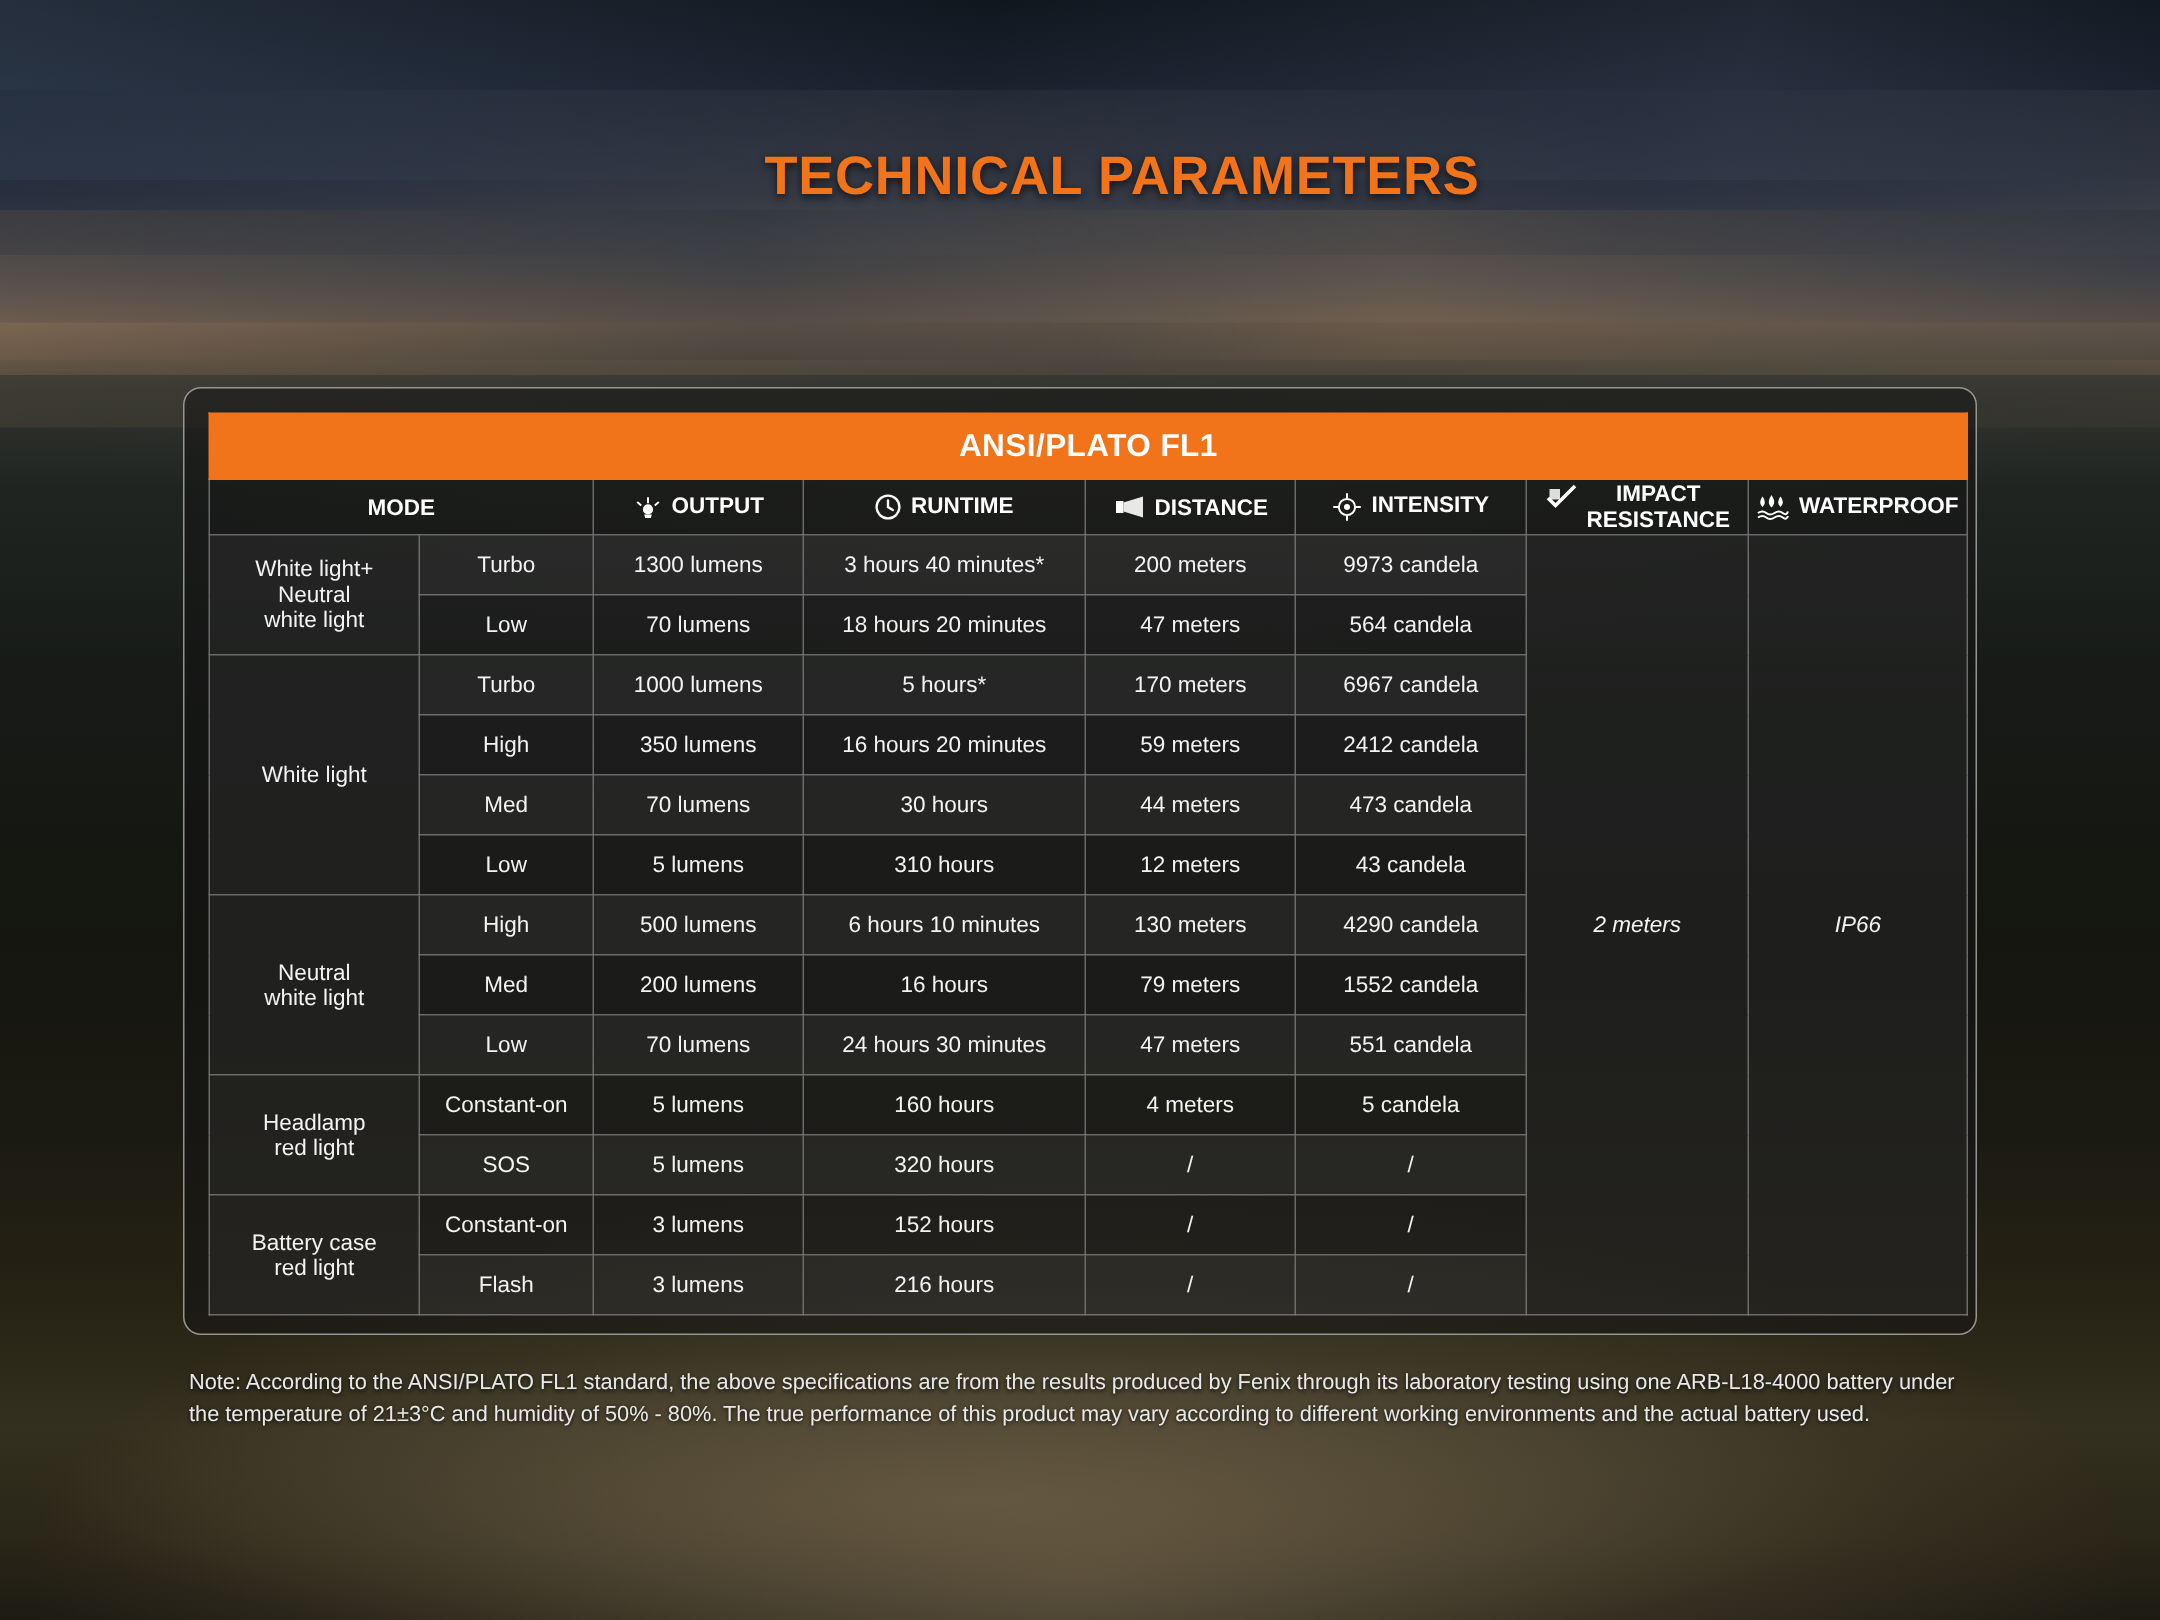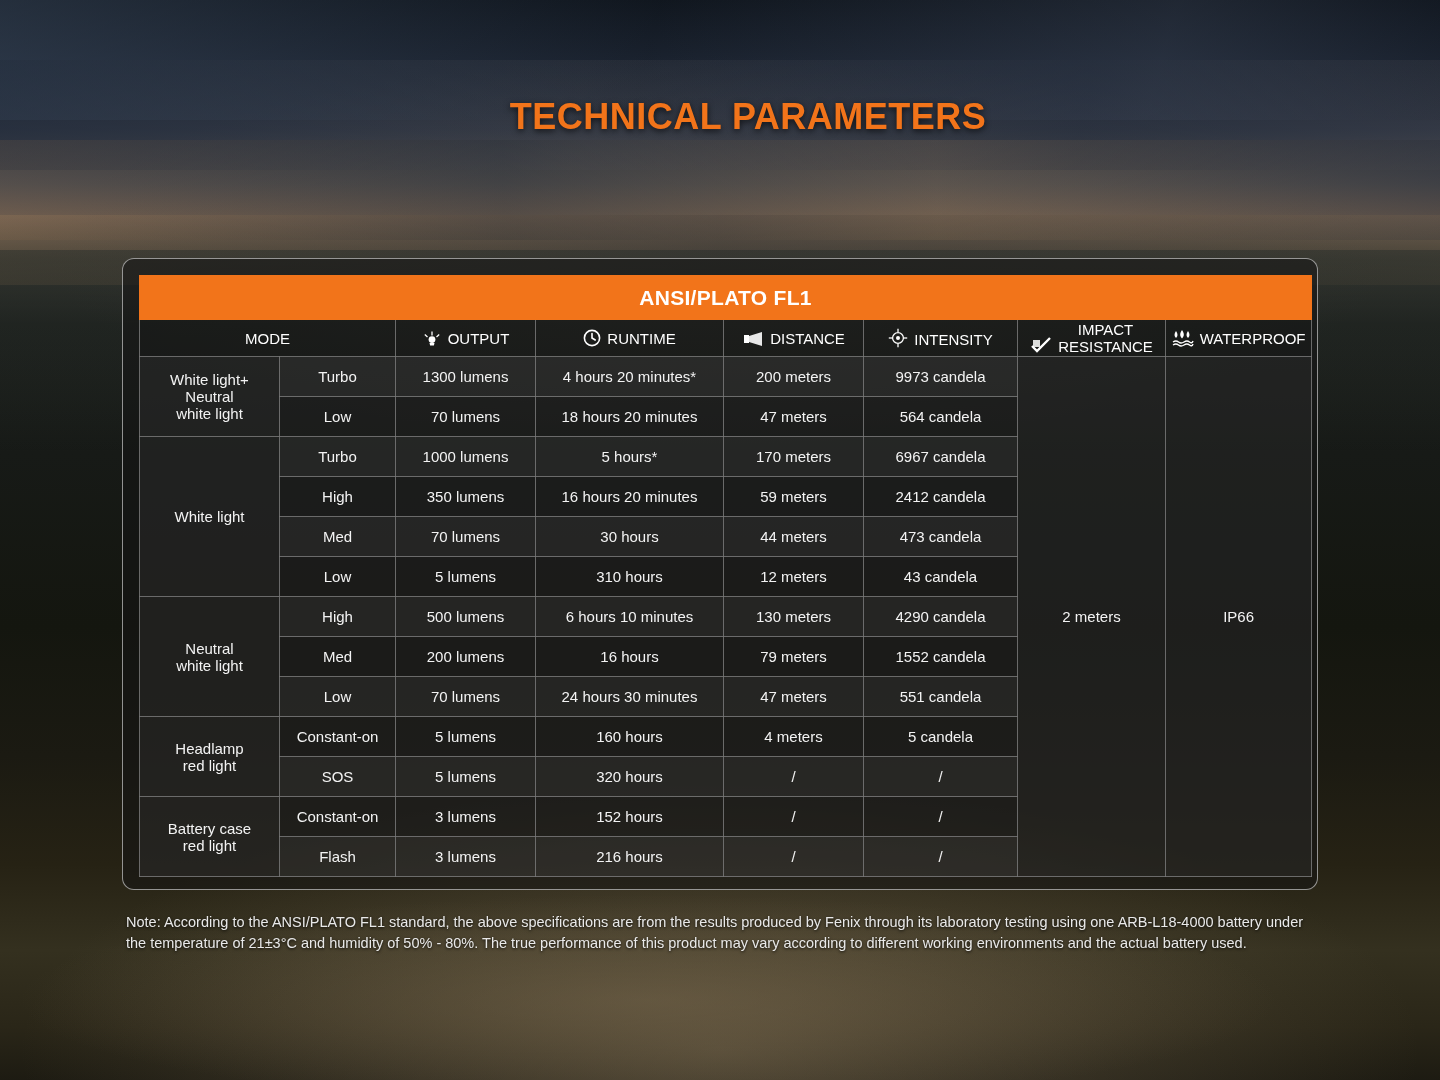--- a/index.html
+++ b/index.html
@@ -111,27 +111,27 @@
   .band-title {
     background: #f2741a;
     color: #ffffff;
     font-size: 21px;
     font-weight: bold;
     height: 44px;
     letter-spacing: .3px;
     border: 1px solid #f2741a;
     margin-left: 44px;
   }
-  .hdr-cell { display: flex; align-items: flex-end; justify-content: center; gap: 6px; }
+  .hdr-cell { display: flex; align-items: flex-start; justify-content: center; gap: 6px; font-weight: bold; }
   .hdr-two-line { line-height: 17px; }
   tbody td { height: 40px; color: #f3f3f3; }
   tbody tr:nth-child(odd) td { background: rgba(70,70,70,0.34); }
   tbody tr:nth-child(even) td { background: rgba(40,40,40,0.34); }
   td.mode-group { background: rgba(55,55,55,0.34) !important; }
-  td.span-cell { background: rgba(55,55,55,0.30) !important; }
+  td.span-cell { background: rgba(55,55,55,0.30) !important; font-style: italic; }
   .icon { display:inline-block; line-height: 0; vertical-align: middle; }
 
   
   .notes {
     position: absolute;
     left: 126px; top: 912px; width: 1190px;
     color: #e9e9e9;
     font-size: 14.5px;
     line-height: 21px;
     text-shadow: 0 1px 3px rgba(0,0,0,.85);
@@ -263,21 +263,21 @@
           </td>
         </tr>
       </thead>
       <tbody id="tbody">
           <tr>
             <td class="mode-group" rowspan="2" style="white-space: pre-line;">White light+
 Neutral
 white light</td>
             <td>Turbo</td>
             <td>1300 lumens</td>
-            <td>4 hours 20 minutes*</td>
+            <td>3 hours 40 minutes*</td>
             <td>200 meters</td>
             <td>9973 candela</td>
             <td class="span-cell" rowspan="13">2 meters</td>
             <td class="span-cell" rowspan="13">IP66</td>
           </tr>
           <tr>
             <td>Low</td>
             <td>70 lumens</td>
             <td>18 hours 20 minutes</td>
             <td>47 meters</td>

